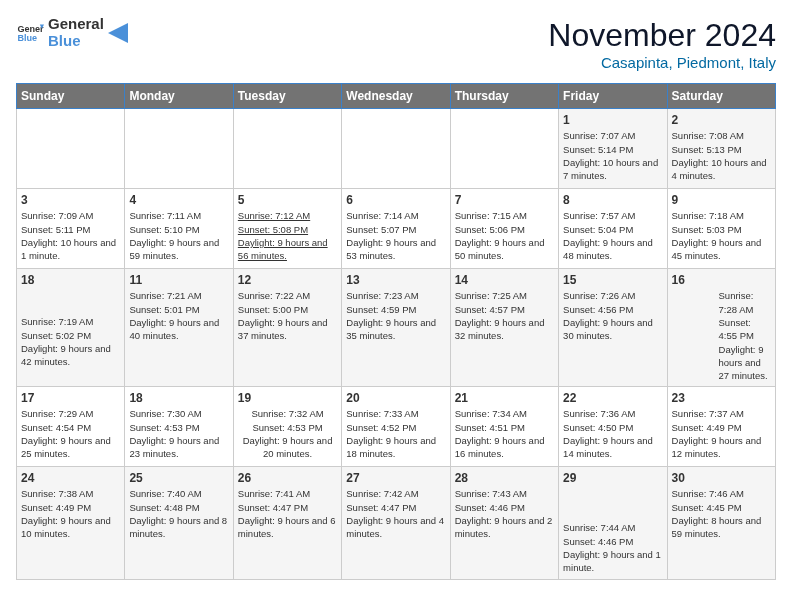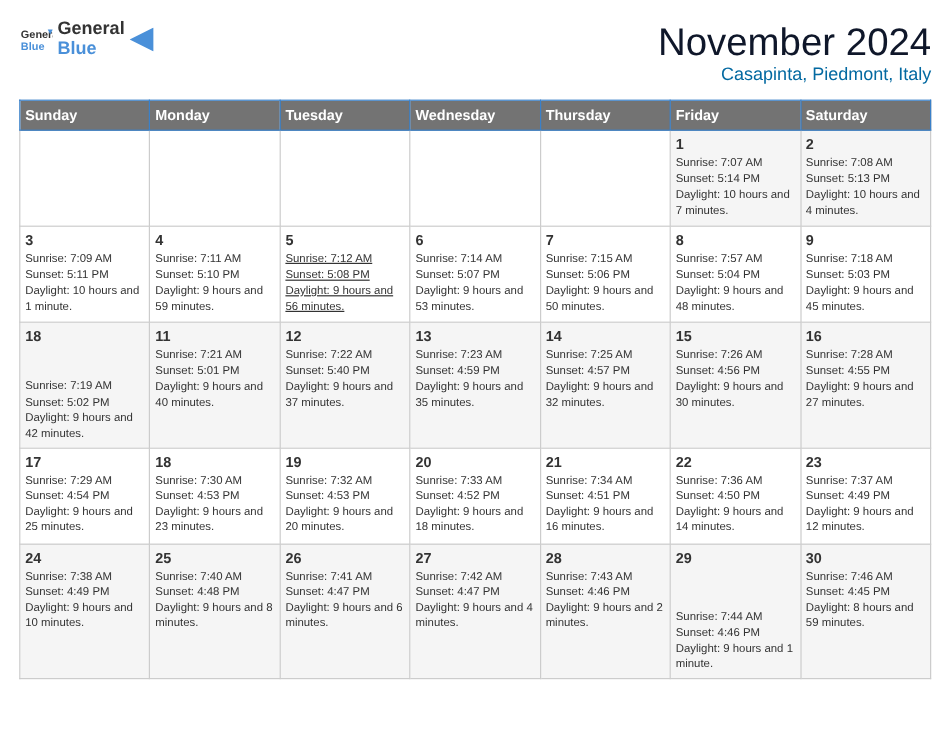--- a/index.html
+++ b/index.html
@@ -188,21 +188,21 @@
         </td>
         <td>
           <span class="day-number">11</span>
           <div class="day-info" style="white-space: pre-line;">Sunrise: 7:21 AM
 Sunset: 5:01 PM
 Daylight: 9 hours and 40 minutes.</div>
         </td>
         <td>
           <span class="day-number">12</span>
           <div class="day-info" style="white-space: pre-line;">Sunrise: 7:22 AM
-Sunset: 5:40 PM
+Sunset: 5:00 PM
 Daylight: 9 hours and 37 minutes.</div>
         </td>
         <td>
           <span class="day-number">13</span>
           <div class="day-info" style="white-space: pre-line;">Sunrise: 7:23 AM
 Sunset: 4:59 PM
 Daylight: 9 hours and 35 minutes.</div>
         </td>
         <td>
           <span class="day-number">14</span>
@@ -211,41 +211,41 @@
 Daylight: 9 hours and 32 minutes.</div>
         </td>
         <td>
           <span class="day-number">15</span>
           <div class="day-info" style="white-space: pre-line;">Sunrise: 7:26 AM
 Sunset: 4:56 PM
 Daylight: 9 hours and 30 minutes.</div>
         </td>
         <td>
           <span class="day-number">16</span>
-          <div class="day-info" style="white-space: pre-line;">Sunrise: 7:28 AM
+          <div class="day-info" style="white-space: pre-line; margin-left: 47px;">Sunrise: 7:28 AM
 Sunset: 4:55 PM
 Daylight: 9 hours and 27 minutes.</div>
         </td>
       </tr>
       <tr>
         <td>
           <span class="day-number">17</span>
           <div class="day-info" style="white-space: pre-line;">Sunrise: 7:29 AM
 Sunset: 4:54 PM
 Daylight: 9 hours and 25 minutes.</div>
         </td>
         <td>
           <span class="day-number">18</span>
           <div class="day-info" style="white-space: pre-line;">Sunrise: 7:30 AM
 Sunset: 4:53 PM
 Daylight: 9 hours and 23 minutes.</div>
         </td>
         <td>
           <span class="day-number">19</span>
-          <div class="day-info" style="white-space: pre-line;">Sunrise: 7:32 AM
+          <div class="day-info" style="white-space: pre-line; text-align: center;">Sunrise: 7:32 AM
 Sunset: 4:53 PM
 Daylight: 9 hours and 20 minutes.</div>
         </td>
         <td>
           <span class="day-number">20</span>
           <div class="day-info" style="white-space: pre-line;">Sunrise: 7:33 AM
 Sunset: 4:52 PM
 Daylight: 9 hours and 18 minutes.</div>
         </td>
         <td>

